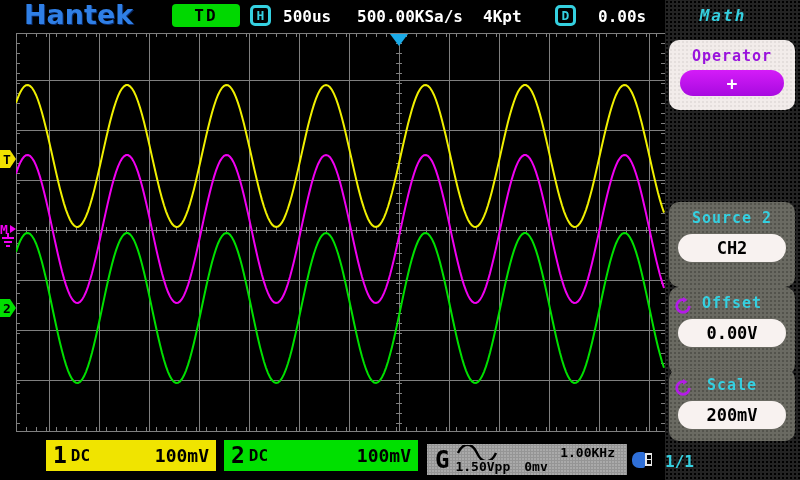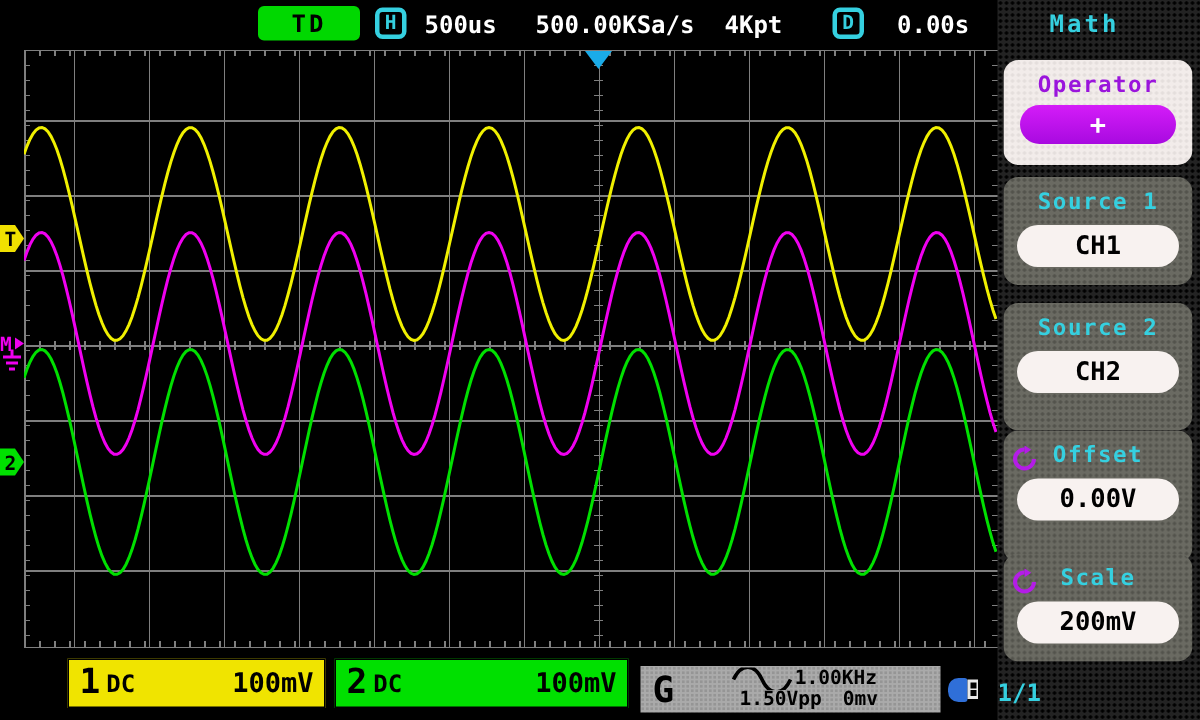--- a/index.html
+++ b/index.html
@@ -30,21 +30,21 @@
 
   
   .sidebar{
     left:665px;top:0;width:135px;height:480px;
     background-color:#232323;
     background-image:radial-gradient(#000 1px, transparent 1.2px);
     background-size:4px 4px;
   }
   .sb-title{
     top:6px;left:0;width:116px;text-align:center;color:#35d0e0;
-    font-weight:bold;font-size:16px;letter-spacing:2px;
+    font-weight:bold;font-size:16px;letter-spacing:2px;font-style:italic;
   }
   .sb-item{
     left:4px;width:126px;border-radius:10px;
     background-color:#6a6a62;
     background-image:radial-gradient(rgba(0,0,0,.22) 1px, transparent 1.2px);
     background-size:4px 4px;
   }
   .sb-item.hl{background-color:#f2ecea;background-image:radial-gradient(rgba(0,0,0,.06) 1px, transparent 1.2px);}
   .sb-label{
     display:block;text-align:center;margin-top:7px;
@@ -75,21 +75,21 @@
   .ch-coup{font-size:16px;font-weight:bold;margin-left:4px;}
   .ch-scale{margin-left:auto;font-size:18px;font-weight:bold;}
   .gen{
     left:427px;top:444px;width:200px;height:31px;
     background-color:#aaa;
     background-image:radial-gradient(rgba(0,0,0,.12) 1px, transparent 1.2px);
     background-size:3px 3px;
     display:flex;align-items:center;color:#000;padding:0 4px;box-sizing:border-box;
   }
   .gen-g{font-size:24px;font-weight:bold;margin:0 6px 0 4px;}
-  .gen-col{display:flex;flex-direction:column;line-height:1.05;flex:1;align-items:center;}
+  .gen-col{display:flex;flex-direction:column;line-height:1.05;flex:1;}
   .gen-row{display:flex;align-items:center;font-size:13px;font-weight:bold;}
   .gen-row .spacer{flex:1;}
   .usb{left:632px;top:451px;width:22px;height:17px;display:flex;align-items:center;}
   .usb-body{width:13px;height:16px;background:#2f6fd8;border-radius:7px 2px 2px 7px;}
   .usb-conn{width:7px;height:13px;background:#e8e8e8;display:flex;flex-direction:column;justify-content:space-evenly;align-items:center;}
   .usb-conn i{display:block;width:4px;height:4px;background:#000;}
 </style>
 </head>
 <body>
 
@@ -446,40 +446,37 @@
         <line x1="4" x2="12" y1="242" y2="242" stroke="#f000f0" stroke-width="2"></line>
         <line x1="6" x2="10" y1="246" y2="246" stroke="#f000f0" stroke-width="2"></line>
         <line x1="8" x2="8" y1="233" y2="238" stroke="#f000f0" stroke-width="2"></line>
       </g>
       <g>
         <polygon points="0,299 10,299 16,308 10,317 0,317" fill="#00e000"></polygon>
         <text x="3" y="313" fill="#000" font-size="13" font-weight="bold" font-family="DejaVu Sans Mono, monospace">2</text>
       </g>
     </svg>
 
+  <div class="abs logo">Hantek</div>
   <div class="abs badge-td">TD</div>
   <div class="abs icon-badge" style="left:250px;top:5px">H</div>
   <div class="abs hdr-txt" style="left:283px">500us</div>
   <div class="abs hdr-txt" style="left:357px">500.00KSa/s</div>
   <div class="abs hdr-txt" style="left:483px">4Kpt</div>
   <div class="abs icon-badge" style="left:555px;top:5px">D</div>
   <div class="abs hdr-txt" style="left:598px">0.00s</div>
 
   <div class="abs sidebar">
     <div class="abs sb-title">Math</div>
 
     <div class="abs sb-item hl" style="top:40px;height:70px">
       <span class="sb-label">Operator</span>
       <div class="pill op">+</div>
     </div>
 
-    <div class="abs sb-item" style="top:118px;height:72px">
-      <span class="sb-label">Source 1</span>
-      <div class="pill">CH1</div>
-    </div>
 
     <div class="abs sb-item" style="top:202px;height:85px">
       <span class="sb-label">Source 2</span>
       <div class="pill">CH2</div>
     </div>
 
     <div class="abs sb-item" style="top:287px;height:88px">
       <svg class="abs knob" viewBox="0 0 20 20">
         <path d="M10 3 A7 7 0 1 0 17 10" fill="none" stroke="#b41ce8" stroke-width="3"></path>
         <path d="M10 0 L15 3.2 L10 6.5 Z" fill="#b41ce8"></path>

